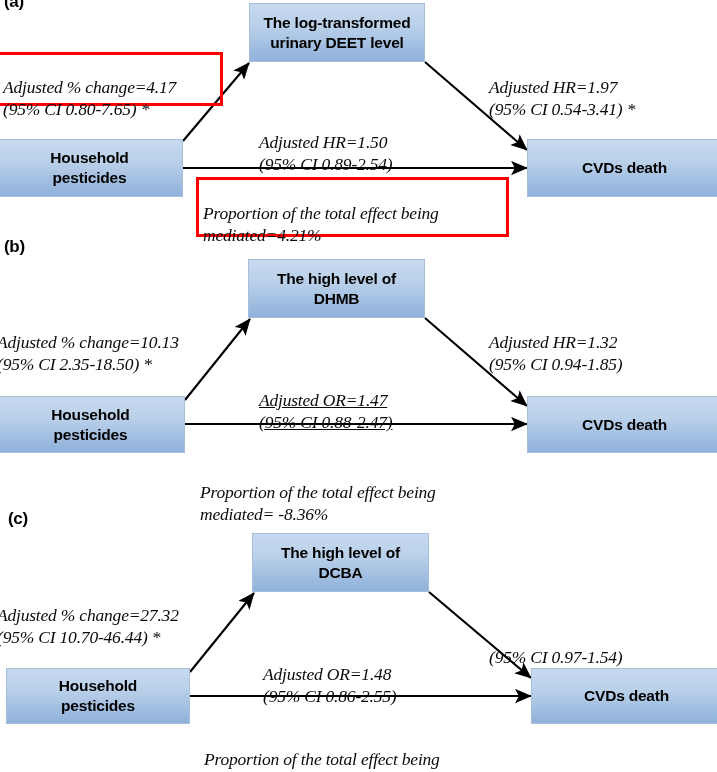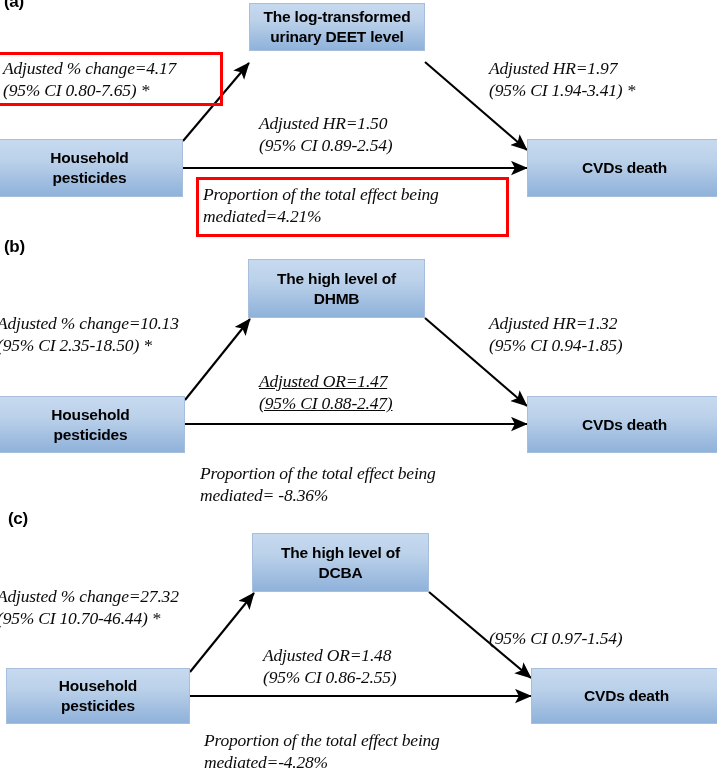--- a/index.html
+++ b/index.html
@@ -50,20 +50,21 @@
   .node span { display: block; width: 100%; }
   .lbl {
     position: absolute;
     font-family: "Liberation Serif", serif;
     font-style: italic;
     font-size: 17.5px;
     color: #0a0a0a;
     line-height: 1.26;
     white-space: pre;
     letter-spacing: -0.2px;
+    margin-top: 19px;
   }
   .redbox {
     position: absolute;
     box-sizing: border-box;
     border: 3px solid #ff0000;
     background: transparent;
   }
   svg.arrows {
     position: absolute;
     left: 0;
@@ -101,21 +102,21 @@
       <line x1="190" y1="672" x2="254" y2="593" stroke="#000" stroke-width="2.1" marker-end="url(#ah)"></line>
       <line x1="429" y1="592" x2="531" y2="678" stroke="#000" stroke-width="2.1" marker-end="url(#ah)"></line>
       <line x1="190" y1="696" x2="531" y2="696" stroke="#000" stroke-width="2.1" marker-end="url(#ah)"></line>
     </g>
   </svg>
 
   <div class="panel">
 
     <div class="panel-label" style="left:4px; top:-8px;">(a)</div>
 
-    <div class="node" style="left:249px; top:3px; width:176px; height:48px;">
+    <div class="node" style="left:249px; top:3px; width:176px; height:59px;">
       <span>
         <span>The log-transformed</span>
         <span>urinary DEET level</span>
       </span>
     </div>
 
     <div class="node" style="left:-4px; top:139px; width:187px; height:58px;">
       <span>
         <span>Household</span>
         <span>pesticides</span>
@@ -125,21 +126,21 @@
     <div class="node" style="left:527px; top:139px; width:195px; height:58px;">
       <span>
         <span>CVDs death</span>
       </span>
     </div>
 
     <div class="redbox" style="left:-3px; top:52px; width:226px; height:54px;"></div>
 
     <div class="lbl" style="left:3px; top:57px;"><span>Adjusted % change=4.17</span><br><span>(95% CI 0.80-7.65) *</span></div>
 
-    <div class="lbl" style="left:489px; top:57px;"><span>Adjusted HR=1.97</span><br><span>(95% CI 1.94-3.41) *</span></div>
+    <div class="lbl" style="left:489px; top:57px;"><span>Adjusted HR=1.97</span><br><span>(95% CI 0.54-3.41) *</span></div>
 
     <div class="lbl" style="left:259px; top:112px;"><span>Adjusted HR=1.50</span><br><span>(95% CI 0.89-2.54)</span></div>
 
     <div class="redbox" style="left:196px; top:177px; width:313px; height:60px;"></div>
 
     <div class="lbl" style="left:203px; top:183px;"><span>Proportion of the total effect being</span><br><span>mediated=4.21%</span></div>
   </div>
 
   <div class="panel">
 

